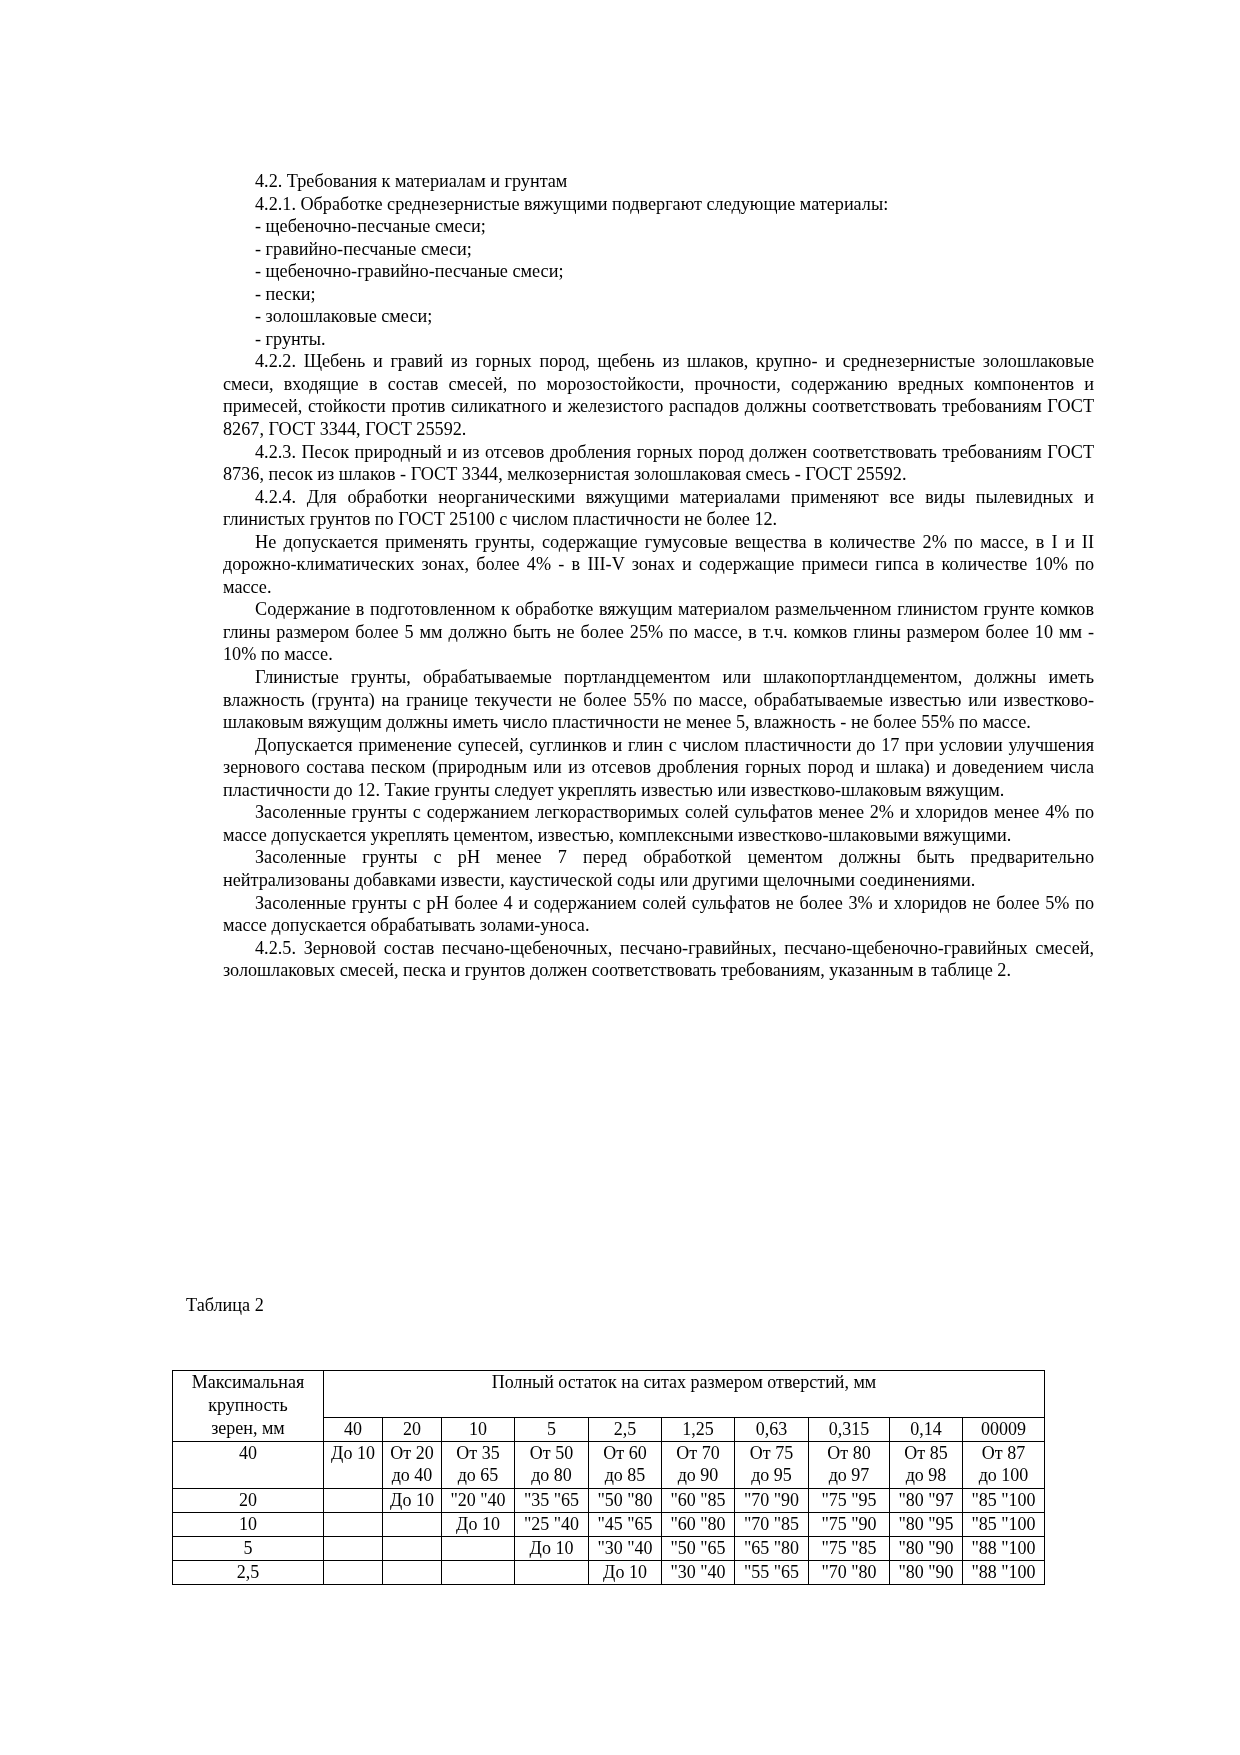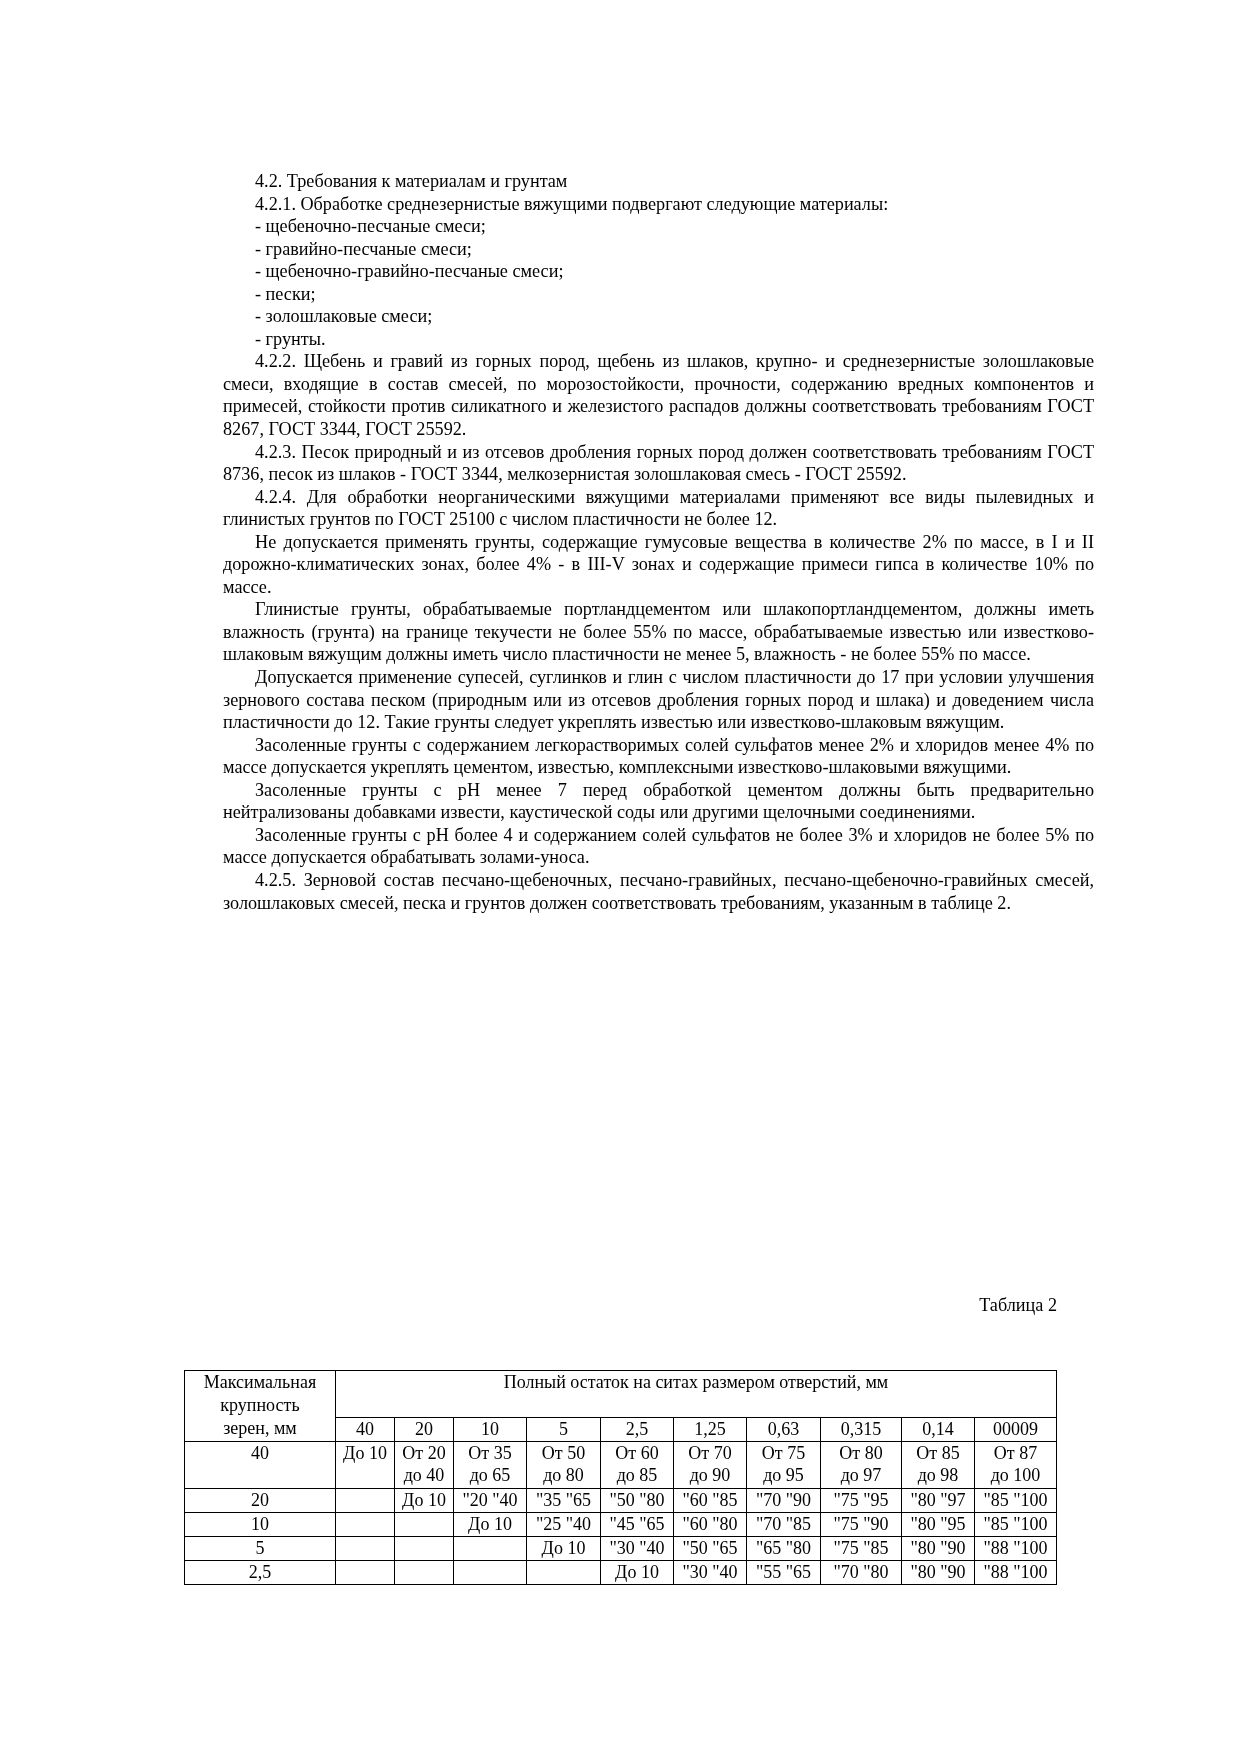--- a/index.html
+++ b/index.html
@@ -2,24 +2,24 @@
 <html><head>
 <meta charset="utf-8">
 <style>
   html, body { margin: 0; padding: 0; background: #ffffff; }
   body { width: 1240px; height: 1755px; position: relative; overflow: hidden;
          font-family: "Liberation Serif", "DejaVu Serif", serif; color: #000; }
   .page { position: absolute; left: 186px; top: 170px; width: 871px; margin-left: 37px; }
   .text { font-size: 18.2px; line-height: 22.55px; }
   .p { margin: 0; text-align: justify; text-indent: 32px; }
   .li { margin: 0; text-indent: 32px; }
-  .caption { position: absolute; left: 186px; top: 1294px; width: 871px; text-align: right;
+  .caption { position: absolute; left: 186px; top: 1294px; width: 871px; 
              font-size: 18.2px; line-height: 22.5px; }
   .caption div { margin: 0; }
-  table.grid { position: absolute; left: 184px; top: 1370px; border-collapse: collapse;
+  table.grid { position: absolute; left: 172px; top: 1370px; border-collapse: collapse;
                font-size: 18px; line-height: 22px; table-layout: fixed; }
   table.grid td { border: 1.5px solid #000; padding: 0 1px; text-align: center; vertical-align: top;
                   white-space: nowrap; overflow: hidden; }
   td.hdr-main { text-align: center; height: 46px; }
   td.hdr-first { height: 70px; line-height: 23px; }
   tr.sub td { height: 23px; }
   tr.r40 td { height: 46px; }
   tr.rn td { height: 23px; }
   .cellline { display: block; }
 </style>
@@ -32,20 +32,21 @@
   <p class="li">- щебеночно-песчаные смеси;</p>
   <p class="li">- гравийно-песчаные смеси;</p>
   <p class="li">- щебеночно-гравийно-песчаные смеси;</p>
   <p class="li">- пески;</p>
   <p class="li">- золошлаковые смеси;</p>
   <p class="li">- грунты.</p>
   <p class="p">4.2.2. Щебень и гравий из горных пород, щебень из шлаков, крупно- и среднезернистые золошлаковые смеси, входящие в состав смесей, по морозостойкости, прочности, содержанию вредных компонентов и примесей, стойкости против силикатного и железистого распадов должны соответствовать требованиям ГОСТ 8267, ГОСТ 3344, ГОСТ 25592.</p>
   <p class="p">4.2.3. Песок природный и из отсевов дробления горных пород должен соответствовать требованиям ГОСТ 8736, песок из шлаков - ГОСТ 3344, мелкозернистая золошлаковая смесь - ГОСТ 25592.</p>
   <p class="p">4.2.4. Для обработки неорганическими вяжущими материалами применяют все виды пылевидных и глинистых грунтов по ГОСТ 25100 с числом пластичности не более 12.</p>
   <p class="p">Не допускается применять грунты, содержащие гумусовые вещества в количестве 2% по массе, в I и II дорожно-климатических зонах, более 4% - в III-V зонах и содержащие примеси гипса в количестве 10% по массе.</p>
+  <p class="p">Содержание в подготовленном к обработке вяжущим материалом размельченном глинистом грунте комков глины размером более 5 мм должно быть не более 25% по массе, в т.ч. комков глины размером более 10 мм - 10% по массе.</p>
   <p class="p">Глинистые грунты, обрабатываемые портландцементом или шлакопортландцементом, должны иметь влажность (грунта) на границе текучести не более 55% по массе, обрабатываемые известью или известково-шлаковым вяжущим должны иметь число пластичности не менее 5, влажность - не более 55% по массе.</p>
   <p class="p">Допускается применение супесей, суглинков и глин с числом пластичности до 17 при условии улучшения зернового состава песком (природным или из отсевов дробления горных пород и шлака) и доведением числа пластичности до 12. Такие грунты следует укреплять известью или известково-шлаковым вяжущим.</p>
   <p class="p">Засоленные грунты с содержанием легкорастворимых солей сульфатов менее 2% и хлоридов менее 4% по массе допускается укреплять цементом, известью, комплексными известково-шлаковыми вяжущими.</p>
   <p class="p">Засоленные грунты с pH менее 7 перед обработкой цементом должны быть предварительно нейтрализованы добавками извести, каустической соды или другими щелочными соединениями.</p>
   <p class="p">Засоленные грунты с pH более 4 и содержанием солей сульфатов не более 3% и хлоридов не более 5% по массе допускается обрабатывать золами-уноса.</p>
   <p class="p">4.2.5. Зерновой состав песчано-щебеночных, песчано-гравийных, песчано-щебеночно-гравийных смесей, золошлаковых смесей, песка и грунтов должен соответствовать требованиям, указанным в таблице 2.</p>
 </div>
 
 <div class="caption">
   <div>Таблица 2</div>

